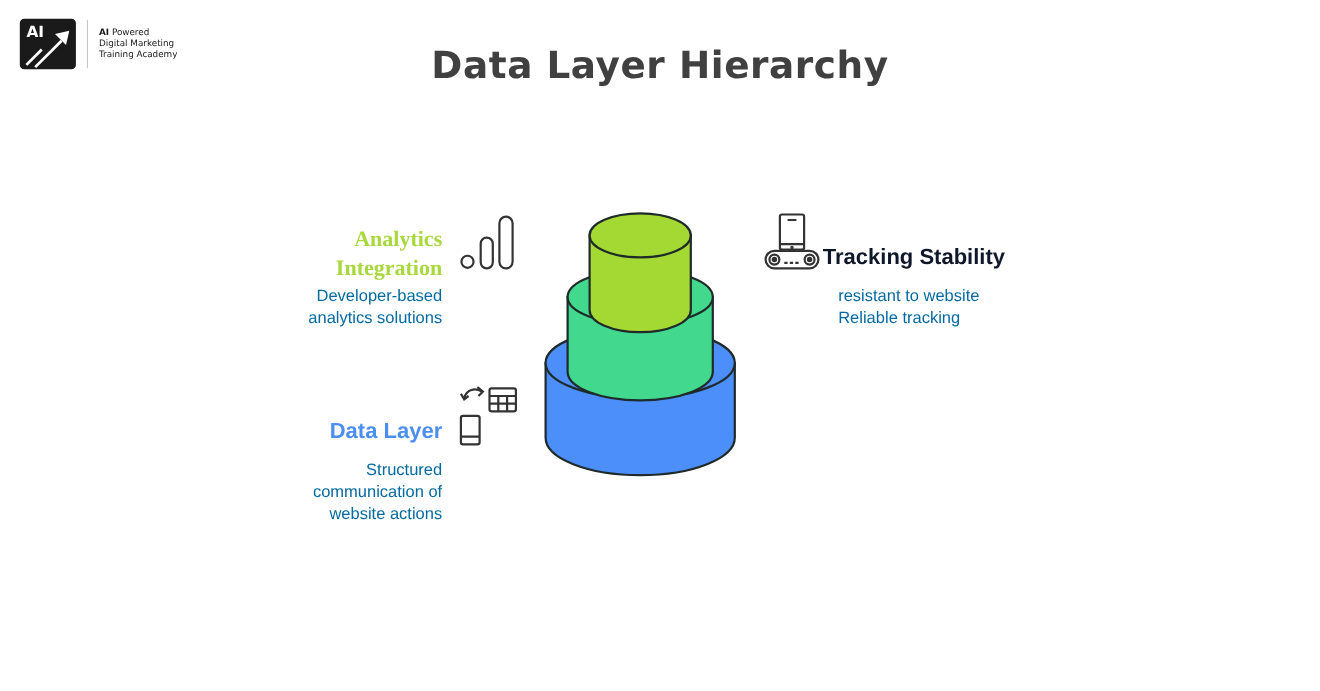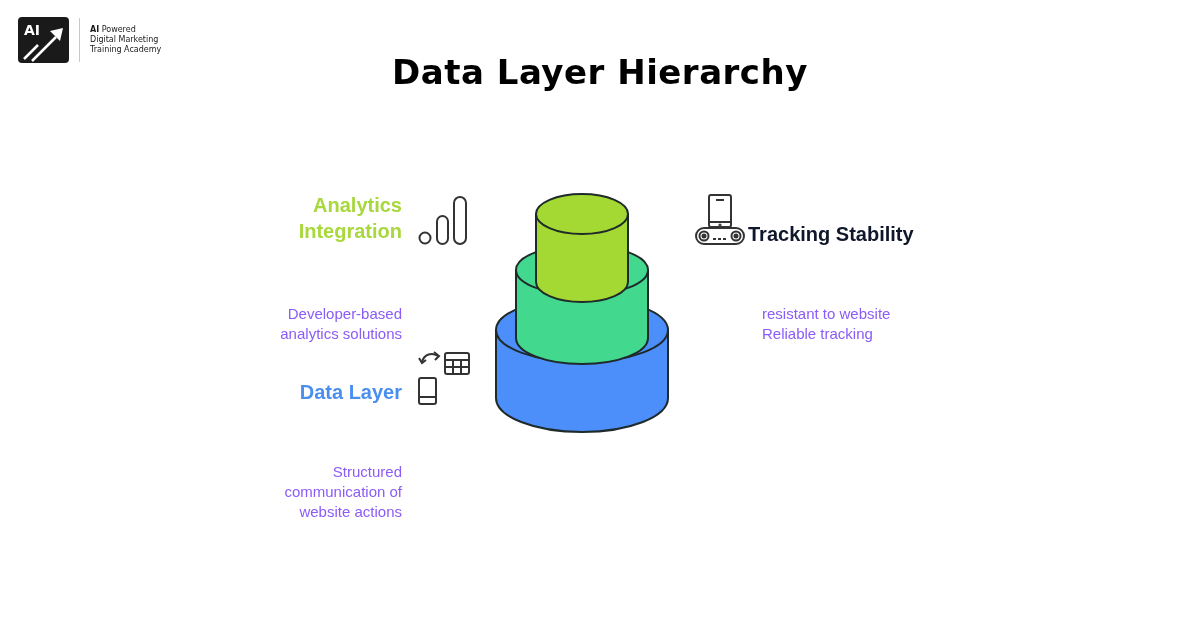--- a/index.html
+++ b/index.html
@@ -17,27 +17,26 @@
     font-family: "DejaVu Sans", sans-serif;
   }
   .logo-box svg { position: absolute; left: 0; top: 0; }
   .logo-divider { width: 1px; height: 44px; background: #c8c8c8; margin-left: 10px; margin-right: 10px; }
   .logo-text { font-size: 8px; line-height: 10px; color: #1a1a1a; font-family: "DejaVu Sans", sans-serif; }
   .logo-text b { font-weight: bold; }
   .logo-text .l2, .logo-text .l3 { font-weight: normal; }
 
   .title {
     position: absolute; left: 0; width: 1200px; top: 40px; text-align: center;
-    font-family: "DejaVu Sans", sans-serif; font-weight: bold; font-size: 34px; color: #000000;
+    font-family: "DejaVu Sans", sans-serif; font-weight: bold; font-size: 34px; color: #404040;
     letter-spacing: 0.5px;
-    margin-top: 12px;
   }
 
   .label-head { position: absolute; font-weight: bold; font-size: 20px; line-height: 26px; font-family: "Liberation Sans", sans-serif; }
-  .label-desc { position: absolute; font-size: 15px; line-height: 20px; color: #8b5cf6; font-family: "Liberation Sans", sans-serif; margin-top: 44px; }
+  .label-desc { position: absolute; font-size: 15px; line-height: 20px; color: #0369a1; font-family: "Liberation Sans", sans-serif; }
   .right { text-align: right; }
   .left { text-align: left; }
 
   .icon { position: absolute; }
   .stack { position: absolute; left: 0; top: 0; }
 </style>
 </head>
 <body>
 
 <div class="logo">
@@ -72,21 +71,21 @@
       <ellipse cx="582" cy="270" rx="66" ry="25" fill="#42d98e"></ellipse>
     </g>
 
     <g>
       <path d="M536,214 L536,282 A46,20 0 0 0 628,282 L628,214 Z" fill="#a4d832"></path>
       <ellipse cx="582" cy="214" rx="46" ry="20" fill="#a4d832"></ellipse>
     </g>
   </g>
 </svg>
 
-<div class="label-head right" style="left:232px; top:192px; width:170px; color:#a8d83c;">
+<div class="label-head right" style="left:232px; top:205px; width:170px; color:#a8d83c;font-family:Liberation Serif, serif;">
   <div>Analytics</div>
   <div>Integration</div>
 </div>
 <div class="label-desc right" style="left:232px; top:260px; width:170px;">
   <div>Developer-based</div>
   <div>analytics solutions</div>
 </div>
 <svg class="icon" style="left:416px; top:194px;" width="56" height="54" viewBox="0 0 56 54">
   <g fill="none" stroke="#333" stroke-width="2">
     <circle cx="9" cy="44" r="5.5"></circle>

